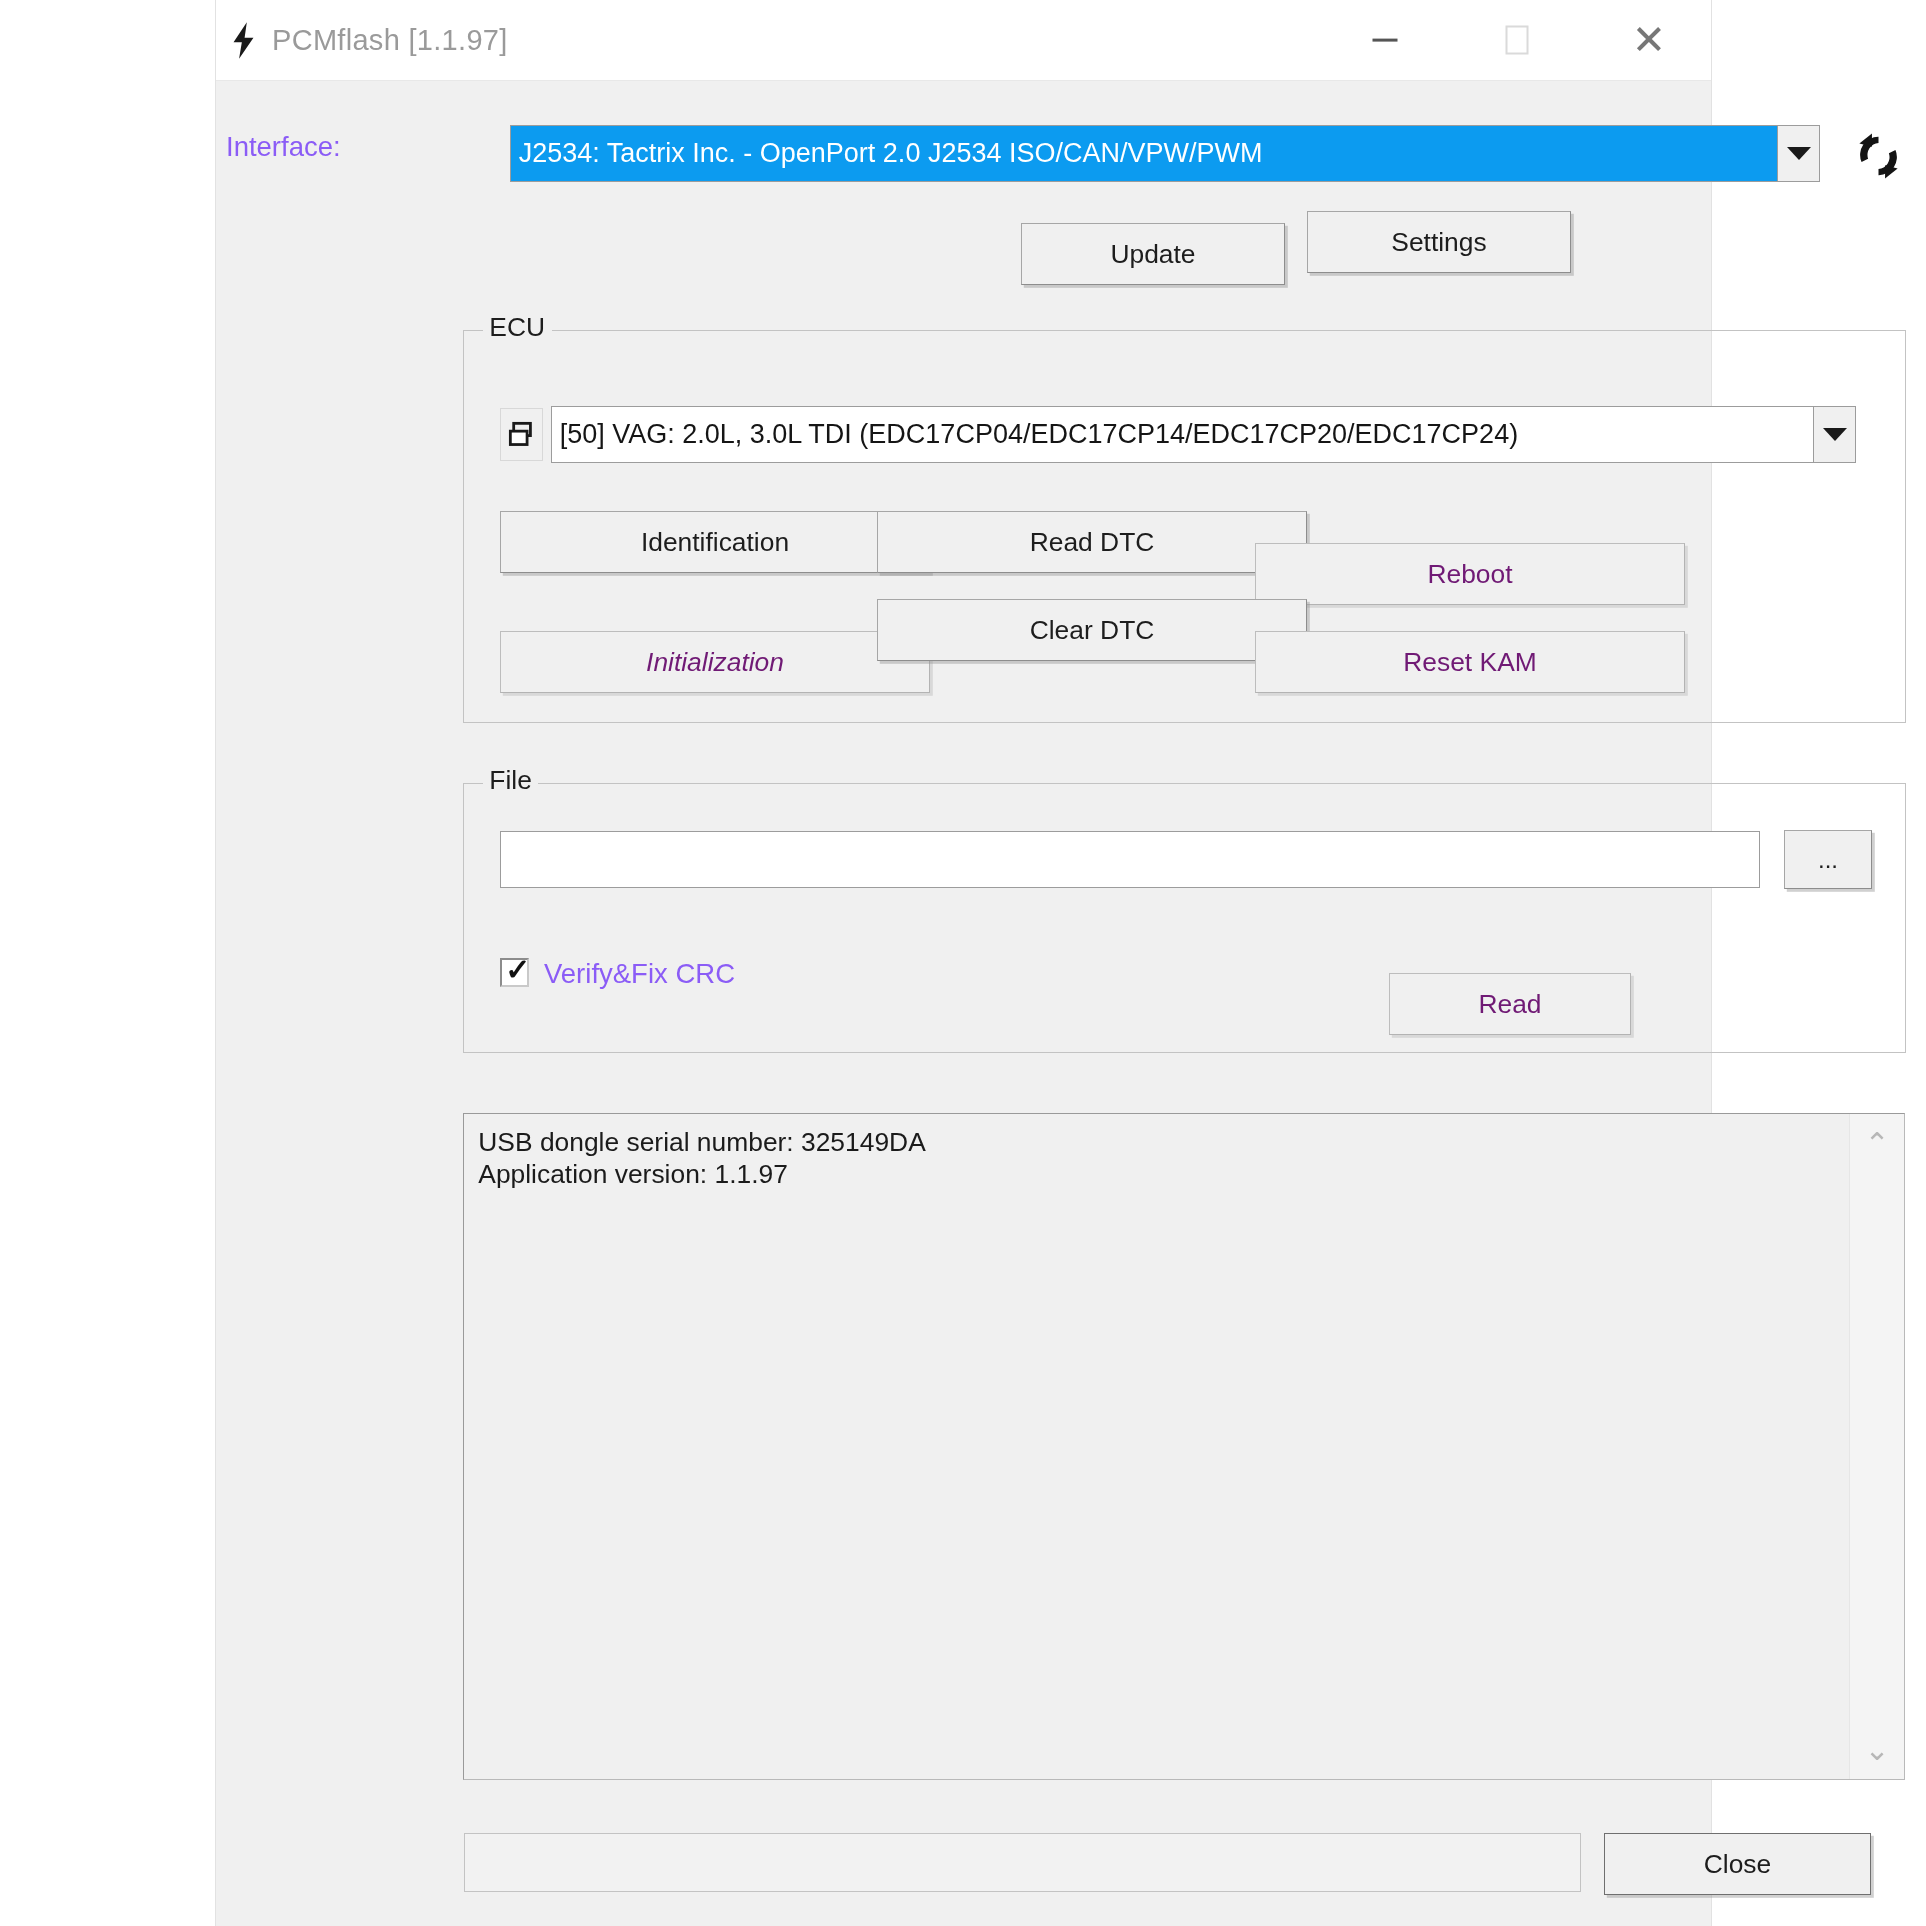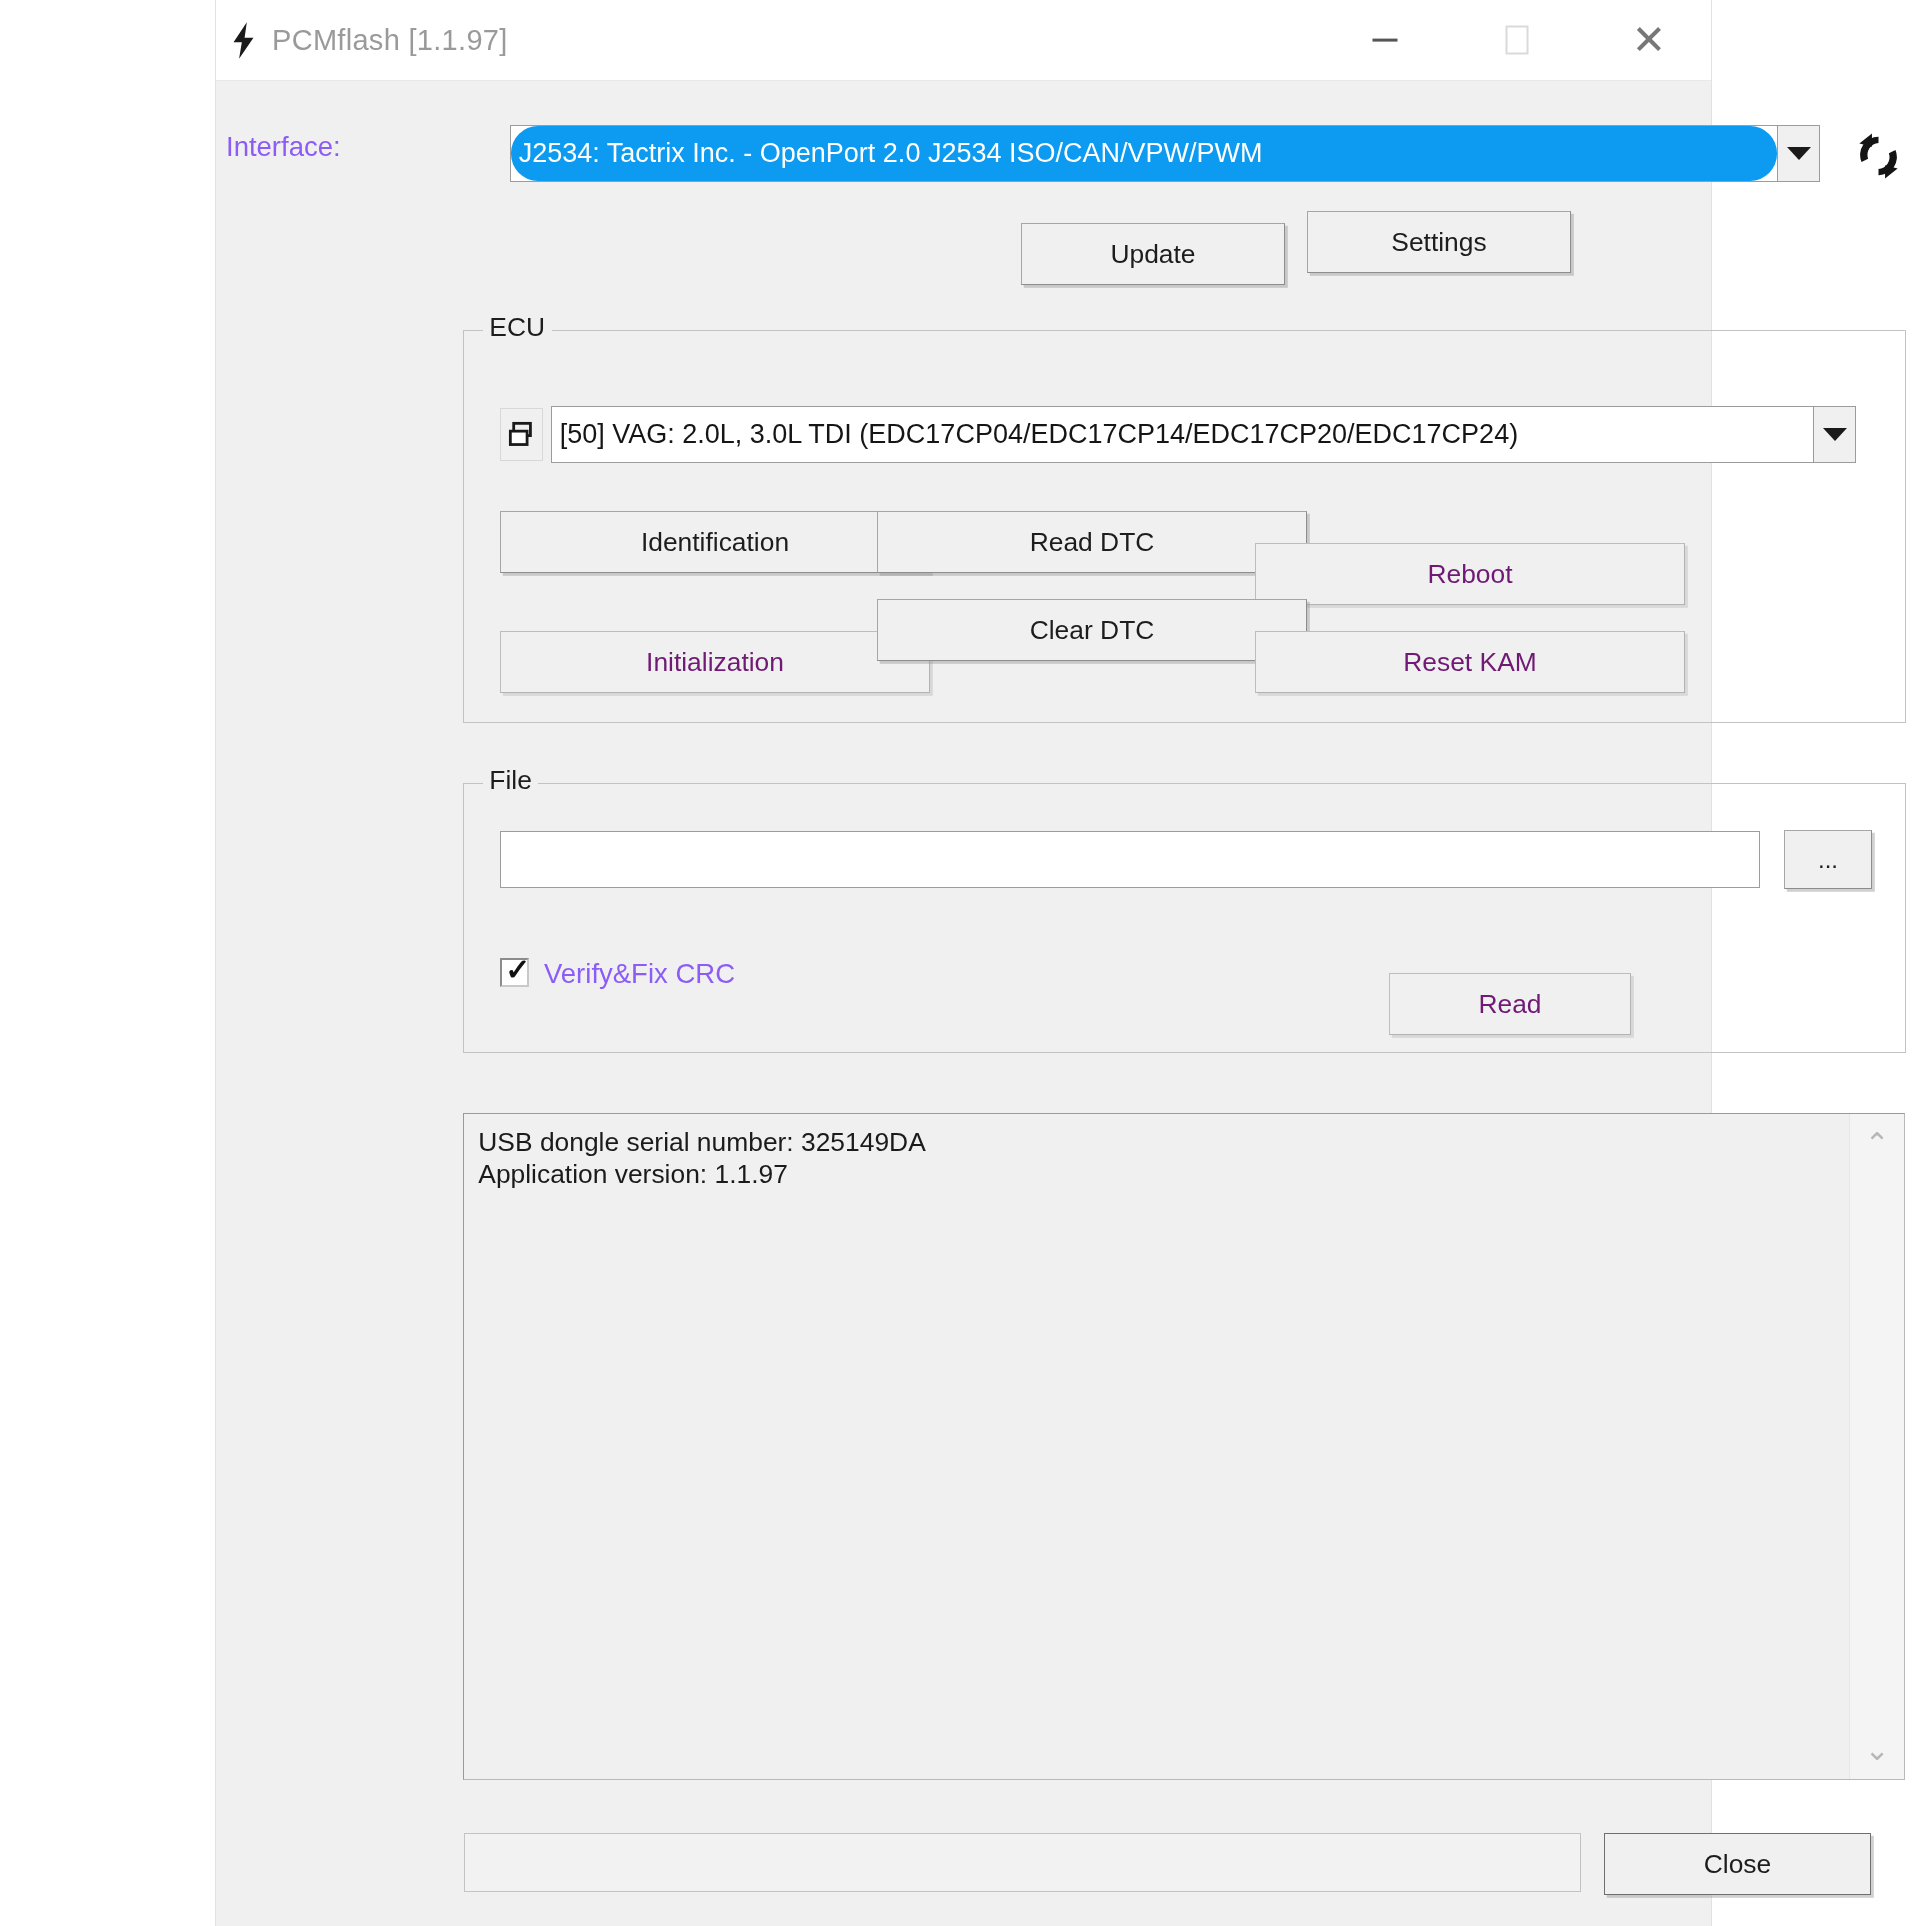--- a/index.html
+++ b/index.html
@@ -146,21 +146,20 @@
   }
   .combo .value {
     flex: 1 1 auto;
     display: flex;
     align-items: center;
     padding-left: 7.7px;
     font-size: 27px;
     color: #151515;
     overflow: hidden;
     white-space: nowrap;
-    border-radius: 27px;
   }
   .combo .value.selected {
     background: #0c9bf0;
     color: #ffffff;
   }
   .combo .arrow {
     flex: 0 0 auto;
     width: 41px;
     background: #f0f0f0;
     border-left: 1.7px solid #9c9c9c;
@@ -375,21 +374,21 @@
     <div class="value">[50] VAG: 2.0L, 3.0L TDI (EDC17CP04/EDC17CP14/EDC17CP20/EDC17CP24)</div>
     <div class="arrow">
         <i></i>
       </div>
   </div>
 
   <div class="btn" style="left:284px; top:511px; width:430px; height:62px;">Identification</div>
   <div class="btn" style="left:661px; top:511px; width:430px; height:62px; left:661px;">Read DTC</div>
   <div class="btn disabled" style="left:1039px; top:511px; width:430px; height:62px;">Reboot</div>
 
-  <div class="btn disabled" style="left:284px; top:599px; width:430px; height:62px;">Initialization</div>
+  <div class="btn disabled" style="left:284px; top:599px; width:430px; height:62px;font-style:italic;">Initialization</div>
   <div class="btn" style="left:661px; top:599px; width:430px; height:62px;">Clear DTC</div>
   <div class="btn disabled" style="left:1039px; top:599px; width:430px; height:62px;">Reset KAM</div>
 
   <div class="groupbox" id="file-group" style="left:247px; top:783px; width:1443px; height:270px;">
     <div class="legend">File</div>
   </div>
 
   <div class="textfield" id="file-path-input" style="left:284px; top:831px; width:1260px; height:57px;" title=""></div>
 
   <div class="btn" style="left:1568px; top:830px; width:88px; height:59px; font-size:24px;">...</div>

